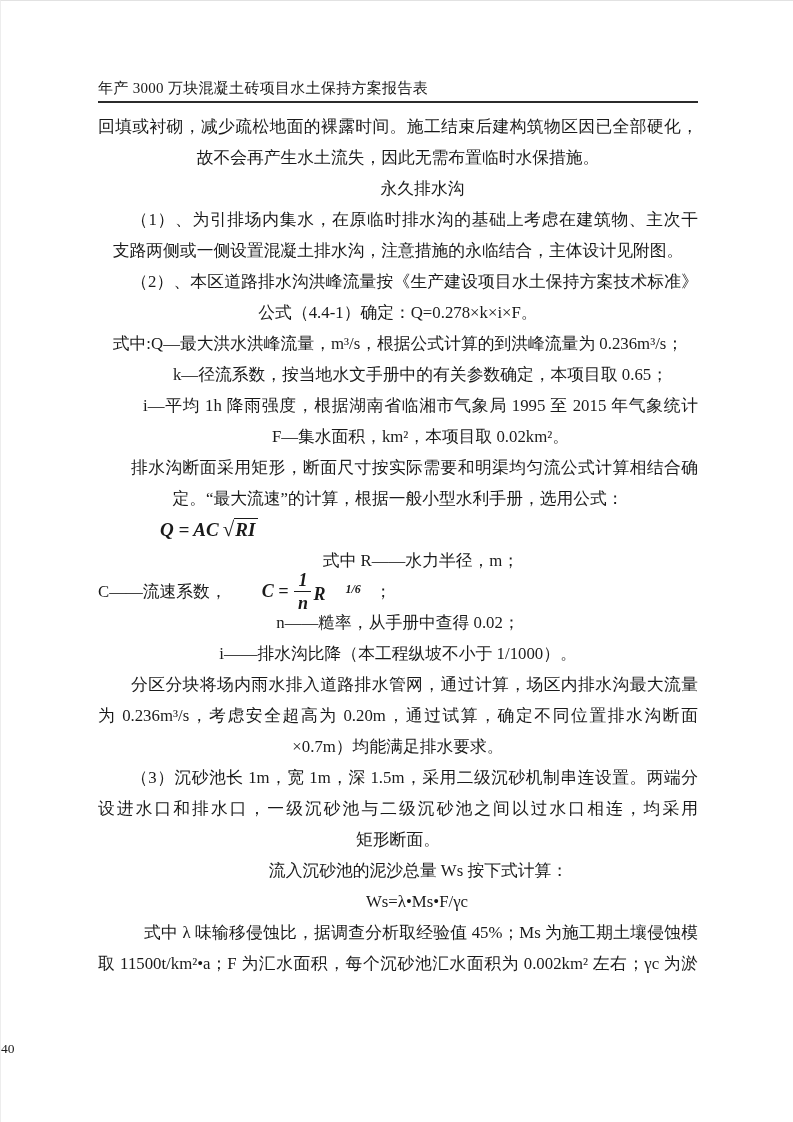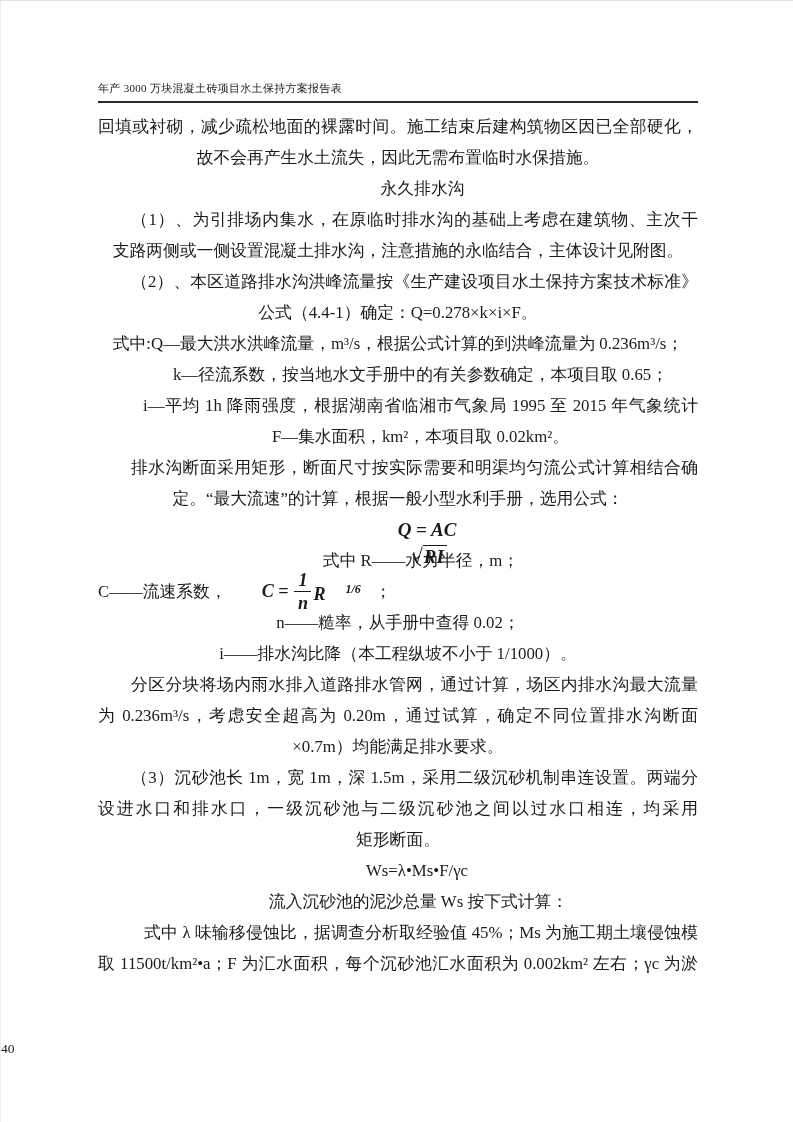--- a/index.html
+++ b/index.html
@@ -9,21 +9,21 @@
     background:#ffffff;
     overflow:hidden;
     border-top:1px solid #e2e2e2;
     border-left:1px solid #ededed;
     font-family:"Liberation Serif","DejaVu Serif",serif;
     color:#1a1a1a;
   }
   
   .hdr{
     position:absolute;left:97px;top:79px;width:600px;
-    font-size:11px;line-height:16px;
+    font-size:15px;line-height:16px;
     padding-bottom:5px;
     border-bottom:2px solid #2b2b2b;
     letter-spacing:0.3px;
     white-space:nowrap;
   }
   
   .content{
     position:absolute;left:97px;top:110px;width:600px;
     font-size:16.8px;
   }
@@ -33,21 +33,21 @@
     text-align:center;
     overflow:visible;
   }
   .j{ text-align:justify; text-align-last:justify; white-space:normal; height:31px; overflow:hidden;}
   .i33{padding-left:33px;}
   .i38{padding-left:38px;}
   .i41{padding-left:41px;}
   .i45{padding-left:45px;}
   .i46{padding-left:46px;}
   .i49{padding-left:49px;}
-  .i62{padding-left:62px;flex-direction:column;}
+  .i62{padding-left:62px;}
   .j.i33{text-indent:33px;padding-left:0;}
   .j.i45{text-indent:45px;padding-left:0;}
   .j.i46{text-indent:46px;padding-left:0;}
   
   .f-q{font-size:19px;font-style:italic;font-weight:600;height:31px;display:flex;align-items:center;}
   .f-q .lhs{margin-right:4px;}
   .sqrt{display:inline-flex;align-items:stretch;}
   .radsym{font-style:normal;font-weight:400;font-size:21px;line-height:1;transform:translateY(1px);}
   .radicand{border-top:1.6px solid #1a1a1a;padding:1px 3px 0 1px;line-height:1.1;font-style:italic;}
   
@@ -112,21 +112,21 @@
     </div>
 
     <div class="ln">n——糙率，从手册中查得 0.02；</div>
     <div class="ln">i——排水沟比降（本工程纵坡不小于 1/1000）。</div>
     <div class="ln j i33">分区分块将场内雨水排入道路排水管网，通过计算，场区内排水沟最大流量</div>
     <div class="ln j">为 0.236m³/s，考虑安全超高为 0.20m，通过试算，确定不同位置排水沟断面（0.7m</div>
     <div class="ln">×0.7m）均能满足排水要求。</div>
     <div class="ln j i33">（3）沉砂池长 1m，宽 1m，深 1.5m，采用二级沉砂机制串连设置。两端分别</div>
     <div class="ln j">设进水口和排水口，一级沉砂池与二级沉砂池之间以过水口相连，均采用 0.5m×1m</div>
     <div class="ln">矩形断面。</div>
+    <div class="ln i41">流入沉砂池的泥沙总量 Ws 按下式计算：</div>
     <div class="ln i38">Ws=λ•Ms•F/γc</div>
-    <div class="ln i41">流入沉砂池的泥沙总量 Ws 按下式计算：</div>
     <div class="ln j i46">式中 λ 味输移侵蚀比，据调查分析取经验值 45%；Ms 为施工期土壤侵蚀模数，</div>
     <div class="ln j">取 11500t/km²•a；F 为汇水面积，每个沉砂池汇水面积为 0.002km² 左右；γc 为淤积</div>
   </div>
 
   <div class="ftr">40</div>
 
 </div>
 
 </body></html>

